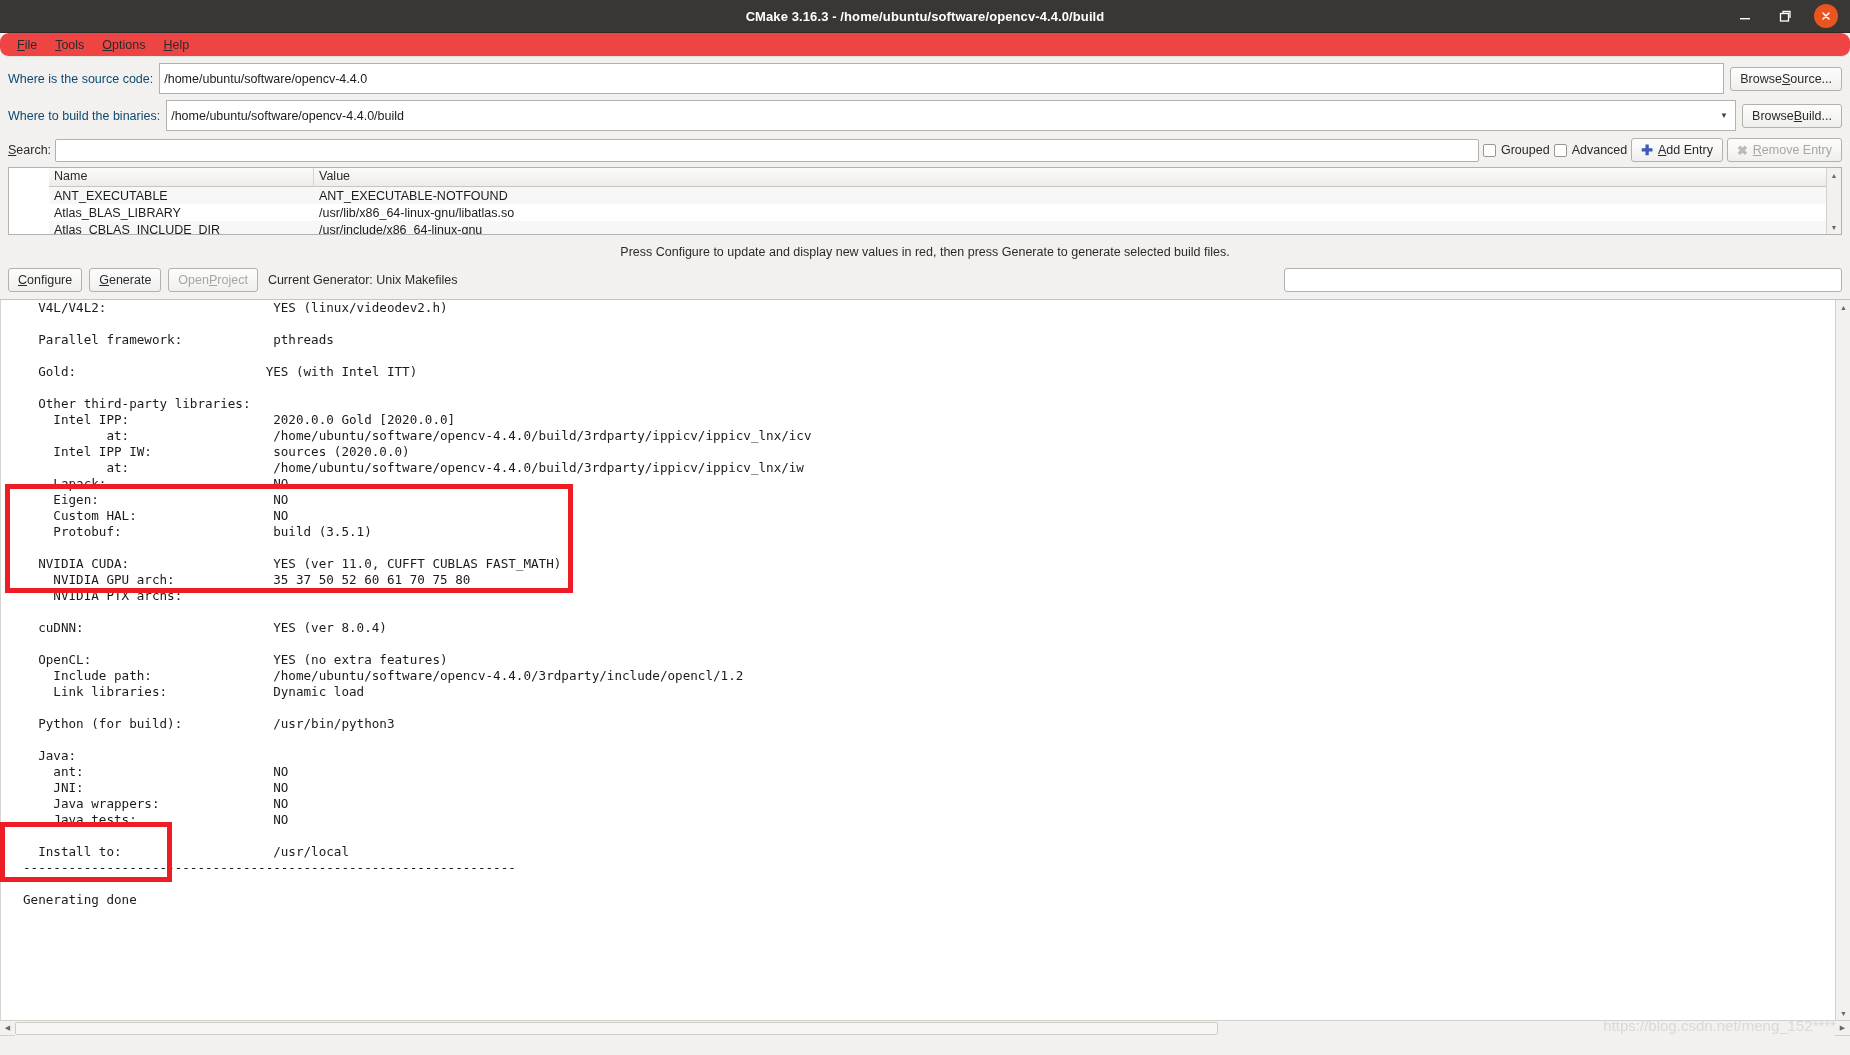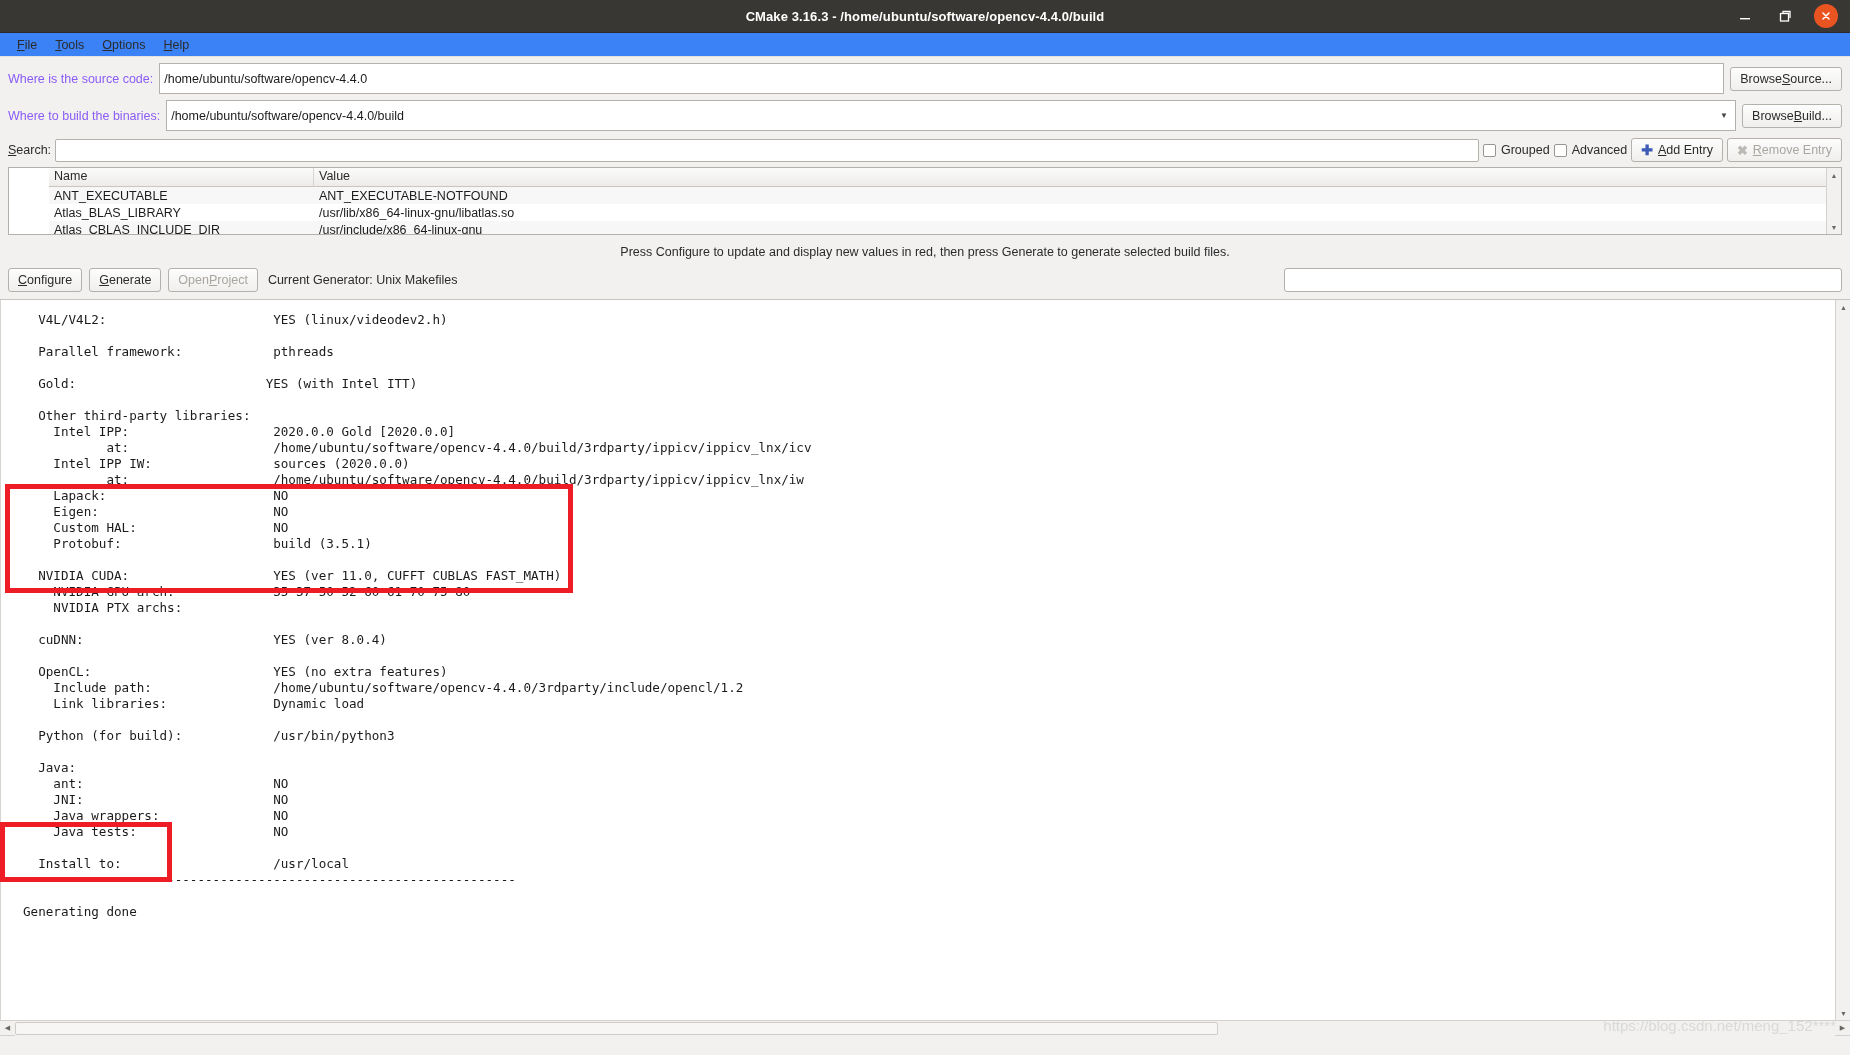--- a/index.html
+++ b/index.html
@@ -54,25 +54,26 @@
     width: 24px; height: 24px;
     border-radius: 50%;
     background: #e95420;
     display: flex; align-items: center; justify-content: center;
     cursor: pointer;
   }
 
   
   .menubar {
     height: 24px;
-    background: #3b82f6;
+    background: #ef4444;
     display: flex; align-items: center;
     padding-left: 8px;
     flex: 0 0 24px;
     border-bottom: 1px solid #e3e1de;
+    border-radius: 9px;
   }
   .menu-item {
     font-size: 12.5px;
     color: #2b2b2b;
     padding: 2px 9px;
     cursor: pointer;
     white-space: nowrap;
   }
   .menu-item u { text-decoration: underline; }
 
@@ -81,21 +82,21 @@
     padding: 6px 8px 0 8px;
     flex: 0 0 auto;
   }
   .path-row {
     display: flex; align-items: center;
     margin-bottom: 6px;
     gap: 6px;
   }
   .path-label {
     font-size: 12.5px;
-    color: #8b5cf6;
+    color: #0c4a6e;
     white-space: nowrap;
     text-align: center;
   }
   .field {
     flex: 1 1 auto;
     height: 31px;
     background: #ffffff;
     border: 1px solid #b4b0ab;
     display: flex; align-items: center;
     padding: 0 4px;
@@ -253,21 +254,21 @@
     display: flex;
     flex-direction: column;
     min-height: 0;
   }
   .log-main { display: flex; flex: 1 1 auto; min-height: 0; }
   .log-text {
     flex: 1 1 auto;
     position: relative;
     background: #ffffff;
     overflow: hidden;
-    padding: 12px 0 0 22px;
+    padding: 0 0 0 22px;
     border-left: 1px solid #d7d4d0;
     min-width: 0;
   }
   .log-line {
     font-family: "DejaVu Sans Mono", monospace;
     font-size: 12.6px;
     line-height: 16px;
     color: #1b1b1b;
     white-space: pre;
     height: 16px;

